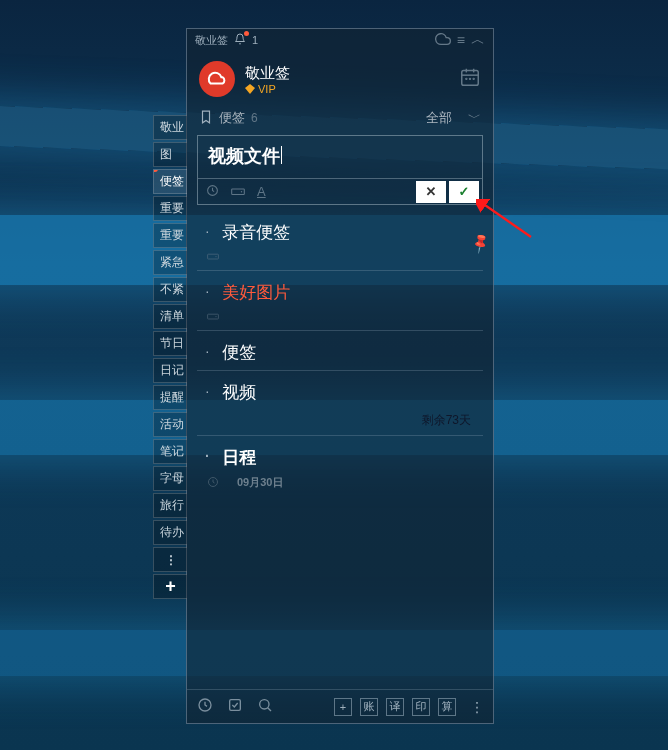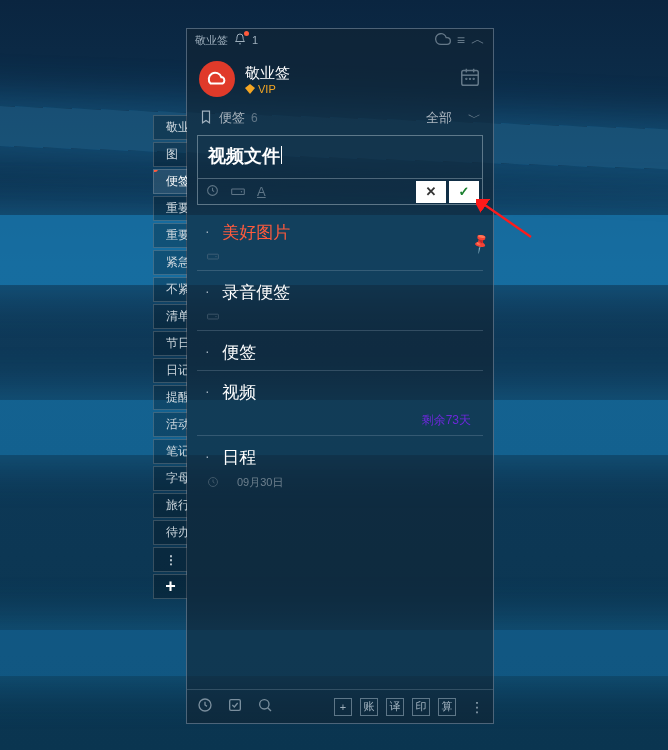--- a/index.html
+++ b/index.html
@@ -41,21 +41,21 @@
     z-index: 2;
   }
   .side-tab {
     color: #ccd6dd;
     font-size: 12px;
     height: 25px;
     width: 34px;
     display: flex;
     align-items: center;
     justify-content: flex-start;
-    padding-left: 12px;
+    padding-left: 6px;
     border: 1px solid rgba(200,200,200,0.25);
     border-right: none;
     margin-bottom: 2px;
     background: rgba(0,0,0,0.25);
     overflow: hidden;
     white-space: nowrap;
   }
   .side-tab.active {
     background: rgba(255,255,255,0.1);
     color: #fff;
@@ -231,21 +231,21 @@
     margin-left: 2px;
     color:#6e808e;
     font-size:11px;
     display:flex;
     align-items:center;
     gap: 18px;
   }
   .note .meta svg { width:12px;height:12px; opacity:.5;}
   .note .remain {
     font-size: 12px;
-    color:#6d28d9;
+    color:#0f172a;
     text-align: right;
     padding-right: 4px;
     margin-top: 8px;
   }
 
   
   .footer {
     height: 34px;
     border-top: 1px solid rgba(160,180,195,0.25);
     display:flex;
@@ -390,45 +390,45 @@
         <div class="btn cancel">✕</div>
         <div class="btn confirm">✓</div>
       </div>
     </div>
   </div>
 
   <span class="pin">📌</span>
 
   <div class="notes">
     <div class="note">
+      <span class="title">录音便签</span>
+      <div class="meta">
+          <span class="drive-ico"><svg viewBox="0 0 20 14">
+              <rect x="1" y="4" width="18" height="8" rx="1" fill="none" stroke="#6e808e" stroke-width="1.5"></rect>
+              <circle cx="15" cy="8" r="1" fill="#6e808e"></circle>
+            </svg></span>
+        </div>
+    </div>
+    <div class="note">
       <span class="title red">美好图片</span>
       <div class="meta">
           <span class="drive-ico"><svg viewBox="0 0 20 14">
               <rect x="1" y="4" width="18" height="8" rx="1" fill="none" stroke="#6e808e" stroke-width="1.5"></rect>
               <circle cx="15" cy="8" r="1" fill="#6e808e"></circle>
             </svg></span>
         </div>
     </div>
     <div class="note">
-      <span class="title">录音便签</span>
-      <div class="meta">
-          <span class="drive-ico"><svg viewBox="0 0 20 14">
-              <rect x="1" y="4" width="18" height="8" rx="1" fill="none" stroke="#6e808e" stroke-width="1.5"></rect>
-              <circle cx="15" cy="8" r="1" fill="#6e808e"></circle>
-            </svg></span>
-        </div>
-    </div>
-    <div class="note">
       <span class="title">便签</span>
     </div>
     <div class="note">
       <span class="title">视频</span>
       <div class="remain">剩余73天</div>
     </div>
-    <div class="note" style="border-bottom:none;">
+    <div class="note" style="border-bottom:none;font-weight:bold;">
       <span class="title">日程</span>
       <div class="meta">
         <span><svg viewBox="0 0 24 24" fill="none" stroke="#6e808e" stroke-width="2">
               <circle cx="12" cy="12" r="9"></circle>
               <path d="M12 7v5l3 2"></path>
             </svg></span>
         <span>09月30日</span>
       </div>
     </div>
   </div>

